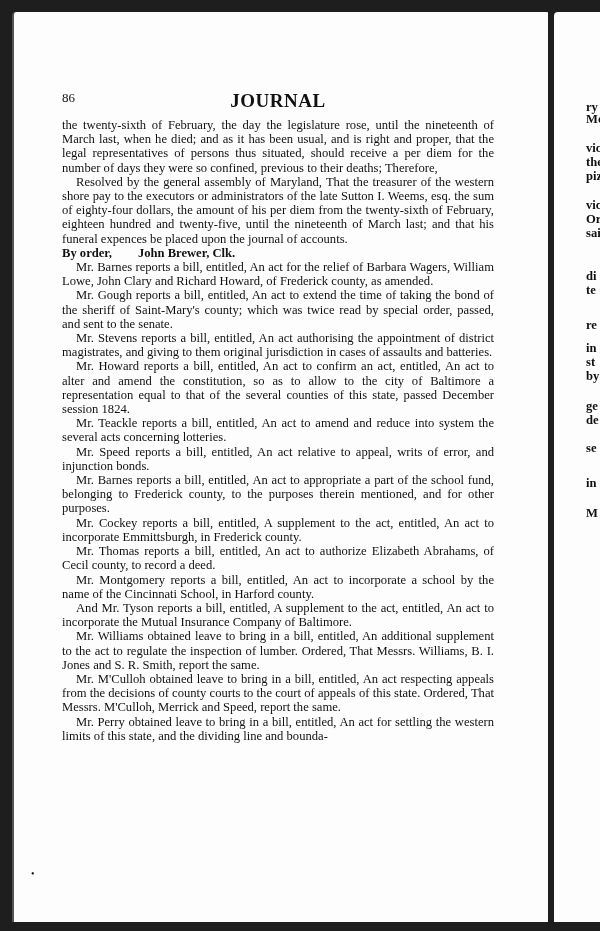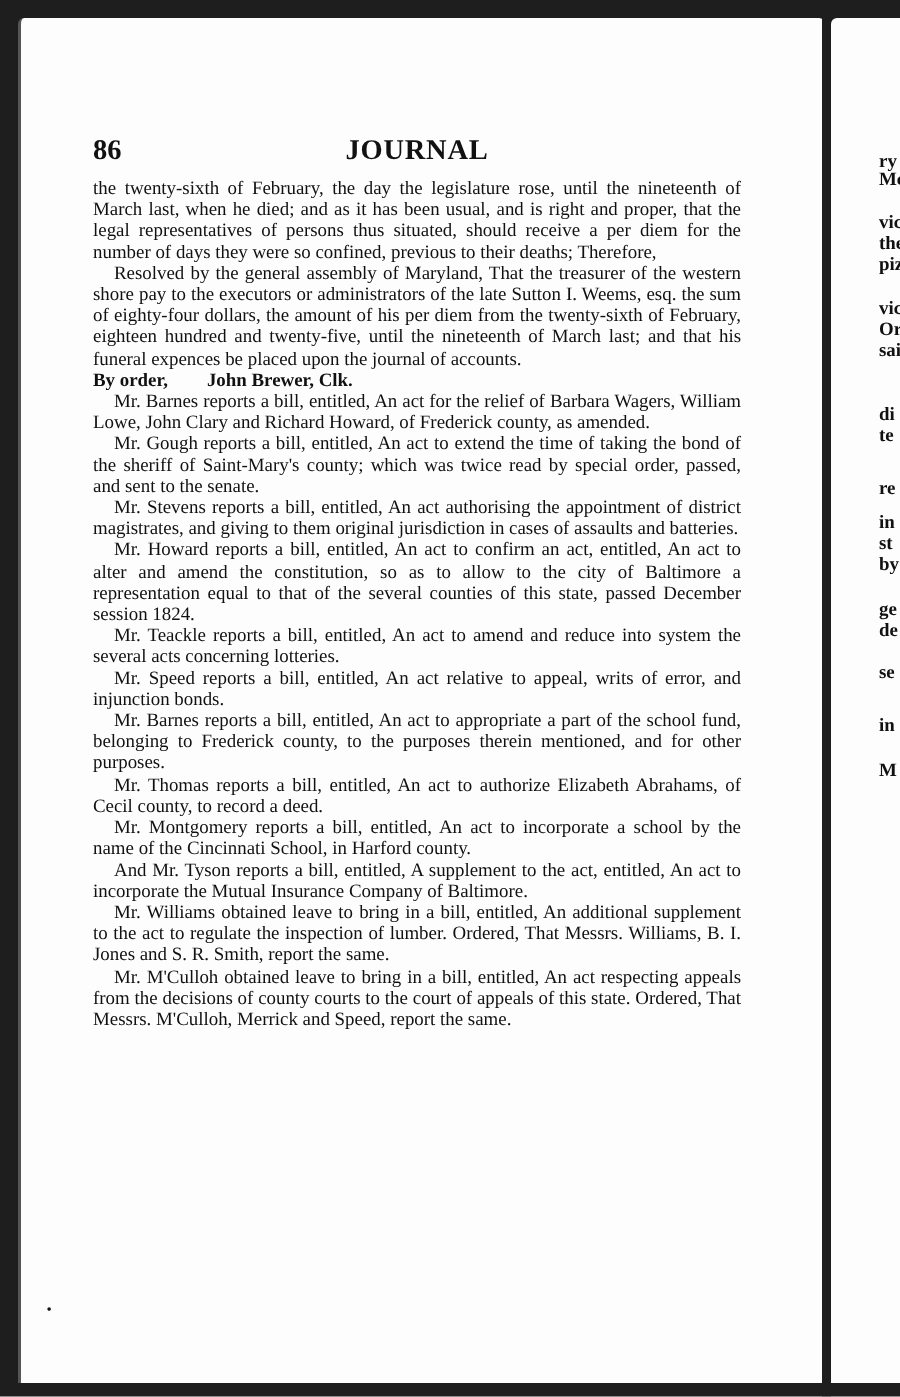--- a/index.html
+++ b/index.html
@@ -13,21 +13,21 @@
     border-left: 2px solid #555;
   }
   .gutter { position: absolute; left: 548px; top: 10px; width: 6px; height: 921px; background: #1e1e1e; }
   .page2 {
     position: absolute; left: 554px; top: 12px; width: 60px; height: 910px; background: #fdfdfd;
     border-radius: 4px 0 0 0;
   }
   .header {
     position: absolute; left: 62px; top: 90px; width: 432px; height: 20px;
   }
-  .pagenum { position: absolute; left: 0; top: 0; font-weight: bold; font-size: 19px; }
+  .pagenum { position: absolute; left: 0; top: 0; font-weight: normal; font-size: 13px; }
   .running-title { position: absolute; left: 0; right: 0; text-align: center; font-weight: bold; font-size: 19px; letter-spacing: 0.5px; }
   .body-text {
     position: absolute; left: 62px; top: 118px; width: 432px;
     font-size: 12.6px; line-height: 14.2px; text-align: justify;
   }
   .para { margin: 0; text-indent: 14px; }
   .para.noindent { text-indent: 0; }
   .signature { margin: 0; text-align: left; padding-right: 10px; font-weight: bold; }
   .signature .gap { display: inline-block; width: 26px; }
   .frag { position: absolute; left: 586px; font-size: 12.6px; line-height: 14.2px; font-weight: bold; white-space: nowrap; }
@@ -52,25 +52,27 @@
     <span>By order,</span><span class="gap"></span><span>John Brewer, Clk.</span>
   </p>
   <div id="entries">
       <p class="para">Mr. Barnes reports a bill, entitled, An act for the relief of Barbara Wagers, William Lowe, John Clary and Richard Howard, of Frederick county, as amended.</p>
       <p class="para">Mr. Gough reports a bill, entitled, An act to extend the time of taking the bond of the sheriff of Saint-Mary's county; which was twice read by special order, passed, and sent to the senate.</p>
       <p class="para">Mr. Stevens reports a bill, entitled, An act authorising the appointment of district magistrates, and giving to them original jurisdiction in cases of assaults and batteries.</p>
       <p class="para">Mr. Howard reports a bill, entitled, An act to confirm an act, entitled, An act to alter and amend the constitution, so as to allow to the city of Baltimore a representation equal to that of the several counties of this state, passed December session 1824.</p>
       <p class="para">Mr. Teackle reports a bill, entitled, An act to amend and reduce into system the several acts concerning lotteries.</p>
       <p class="para">Mr. Speed reports a bill, entitled, An act relative to appeal, writs of error, and injunction bonds.</p>
       <p class="para">Mr. Barnes reports a bill, entitled, An act to appropriate a part of the school fund, belonging to Frederick county, to the purposes therein mentioned, and for other purposes.</p>
+      <p class="para">Mr. Cockey reports a bill, entitled, A supplement to the act, entitled, An act to incorporate Emmittsburgh, in Frederick county.</p>
       <p class="para">Mr. Thomas reports a bill, entitled, An act to authorize Elizabeth Abrahams, of Cecil county, to record a deed.</p>
       <p class="para">Mr. Montgomery reports a bill, entitled, An act to incorporate a school by the name of the Cincinnati School, in Harford county.</p>
       <p class="para">And Mr. Tyson reports a bill, entitled, A supplement to the act, entitled, An act to incorporate the Mutual Insurance Company of Baltimore.</p>
       <p class="para">Mr. Williams obtained leave to bring in a bill, entitled, An additional supplement to the act to regulate the inspection of lumber. Ordered, That Messrs. Williams, B. I. Jones and S. R. Smith, report the same.</p>
       <p class="para">Mr. M'Culloh obtained leave to bring in a bill, entitled, An act respecting appeals from the decisions of county courts to the court of appeals of this state. Ordered, That Messrs. M'Culloh, Merrick and Speed, report the same.</p>
+      <p class="para">Mr. Perry obtained leave to bring in a bill, entitled, An act for settling the western limits of this state, and the dividing line and bounda-</p>
     </div>
 </div>
 
 <div id="fragments">
     <span class="frag" style="top: 100px;">ry</span>
     <span class="frag" style="top: 112px;">Mc</span>
     <span class="frag" style="top: 141px;">vic</span>
     <span class="frag" style="top: 155px;">the</span>
     <span class="frag" style="top: 169px;">piz</span>
     <span class="frag" style="top: 198px;">vic</span>

